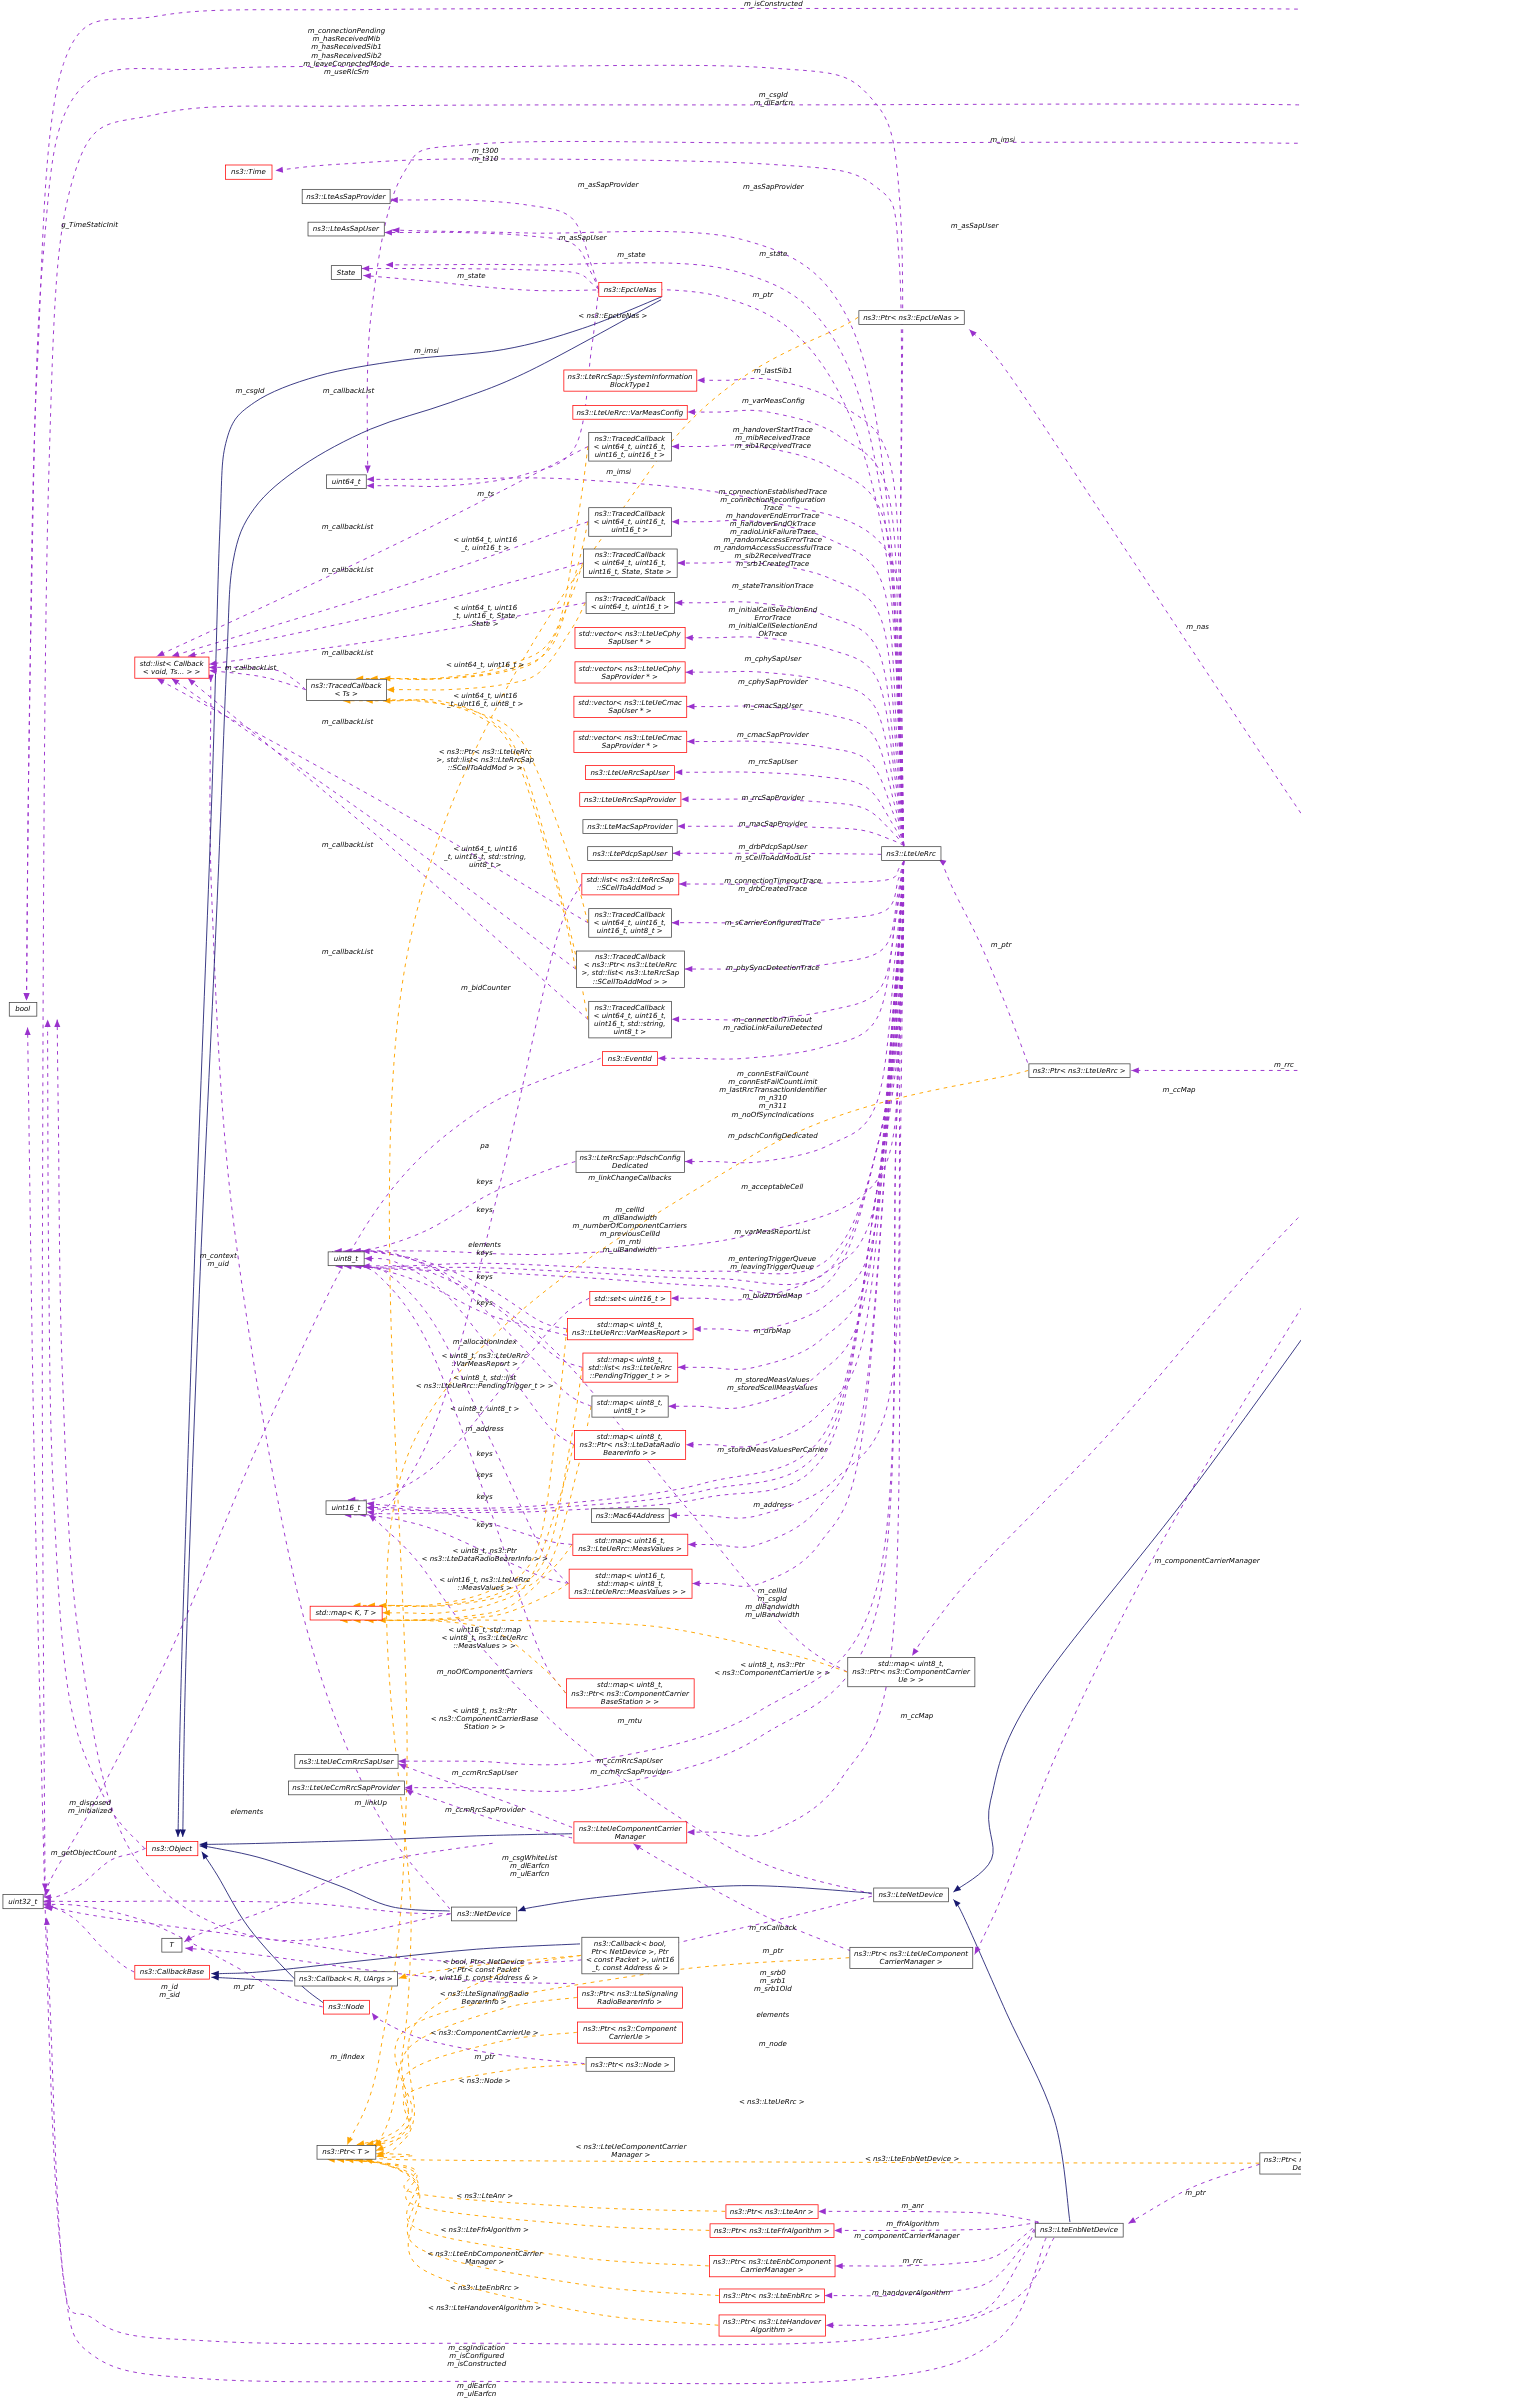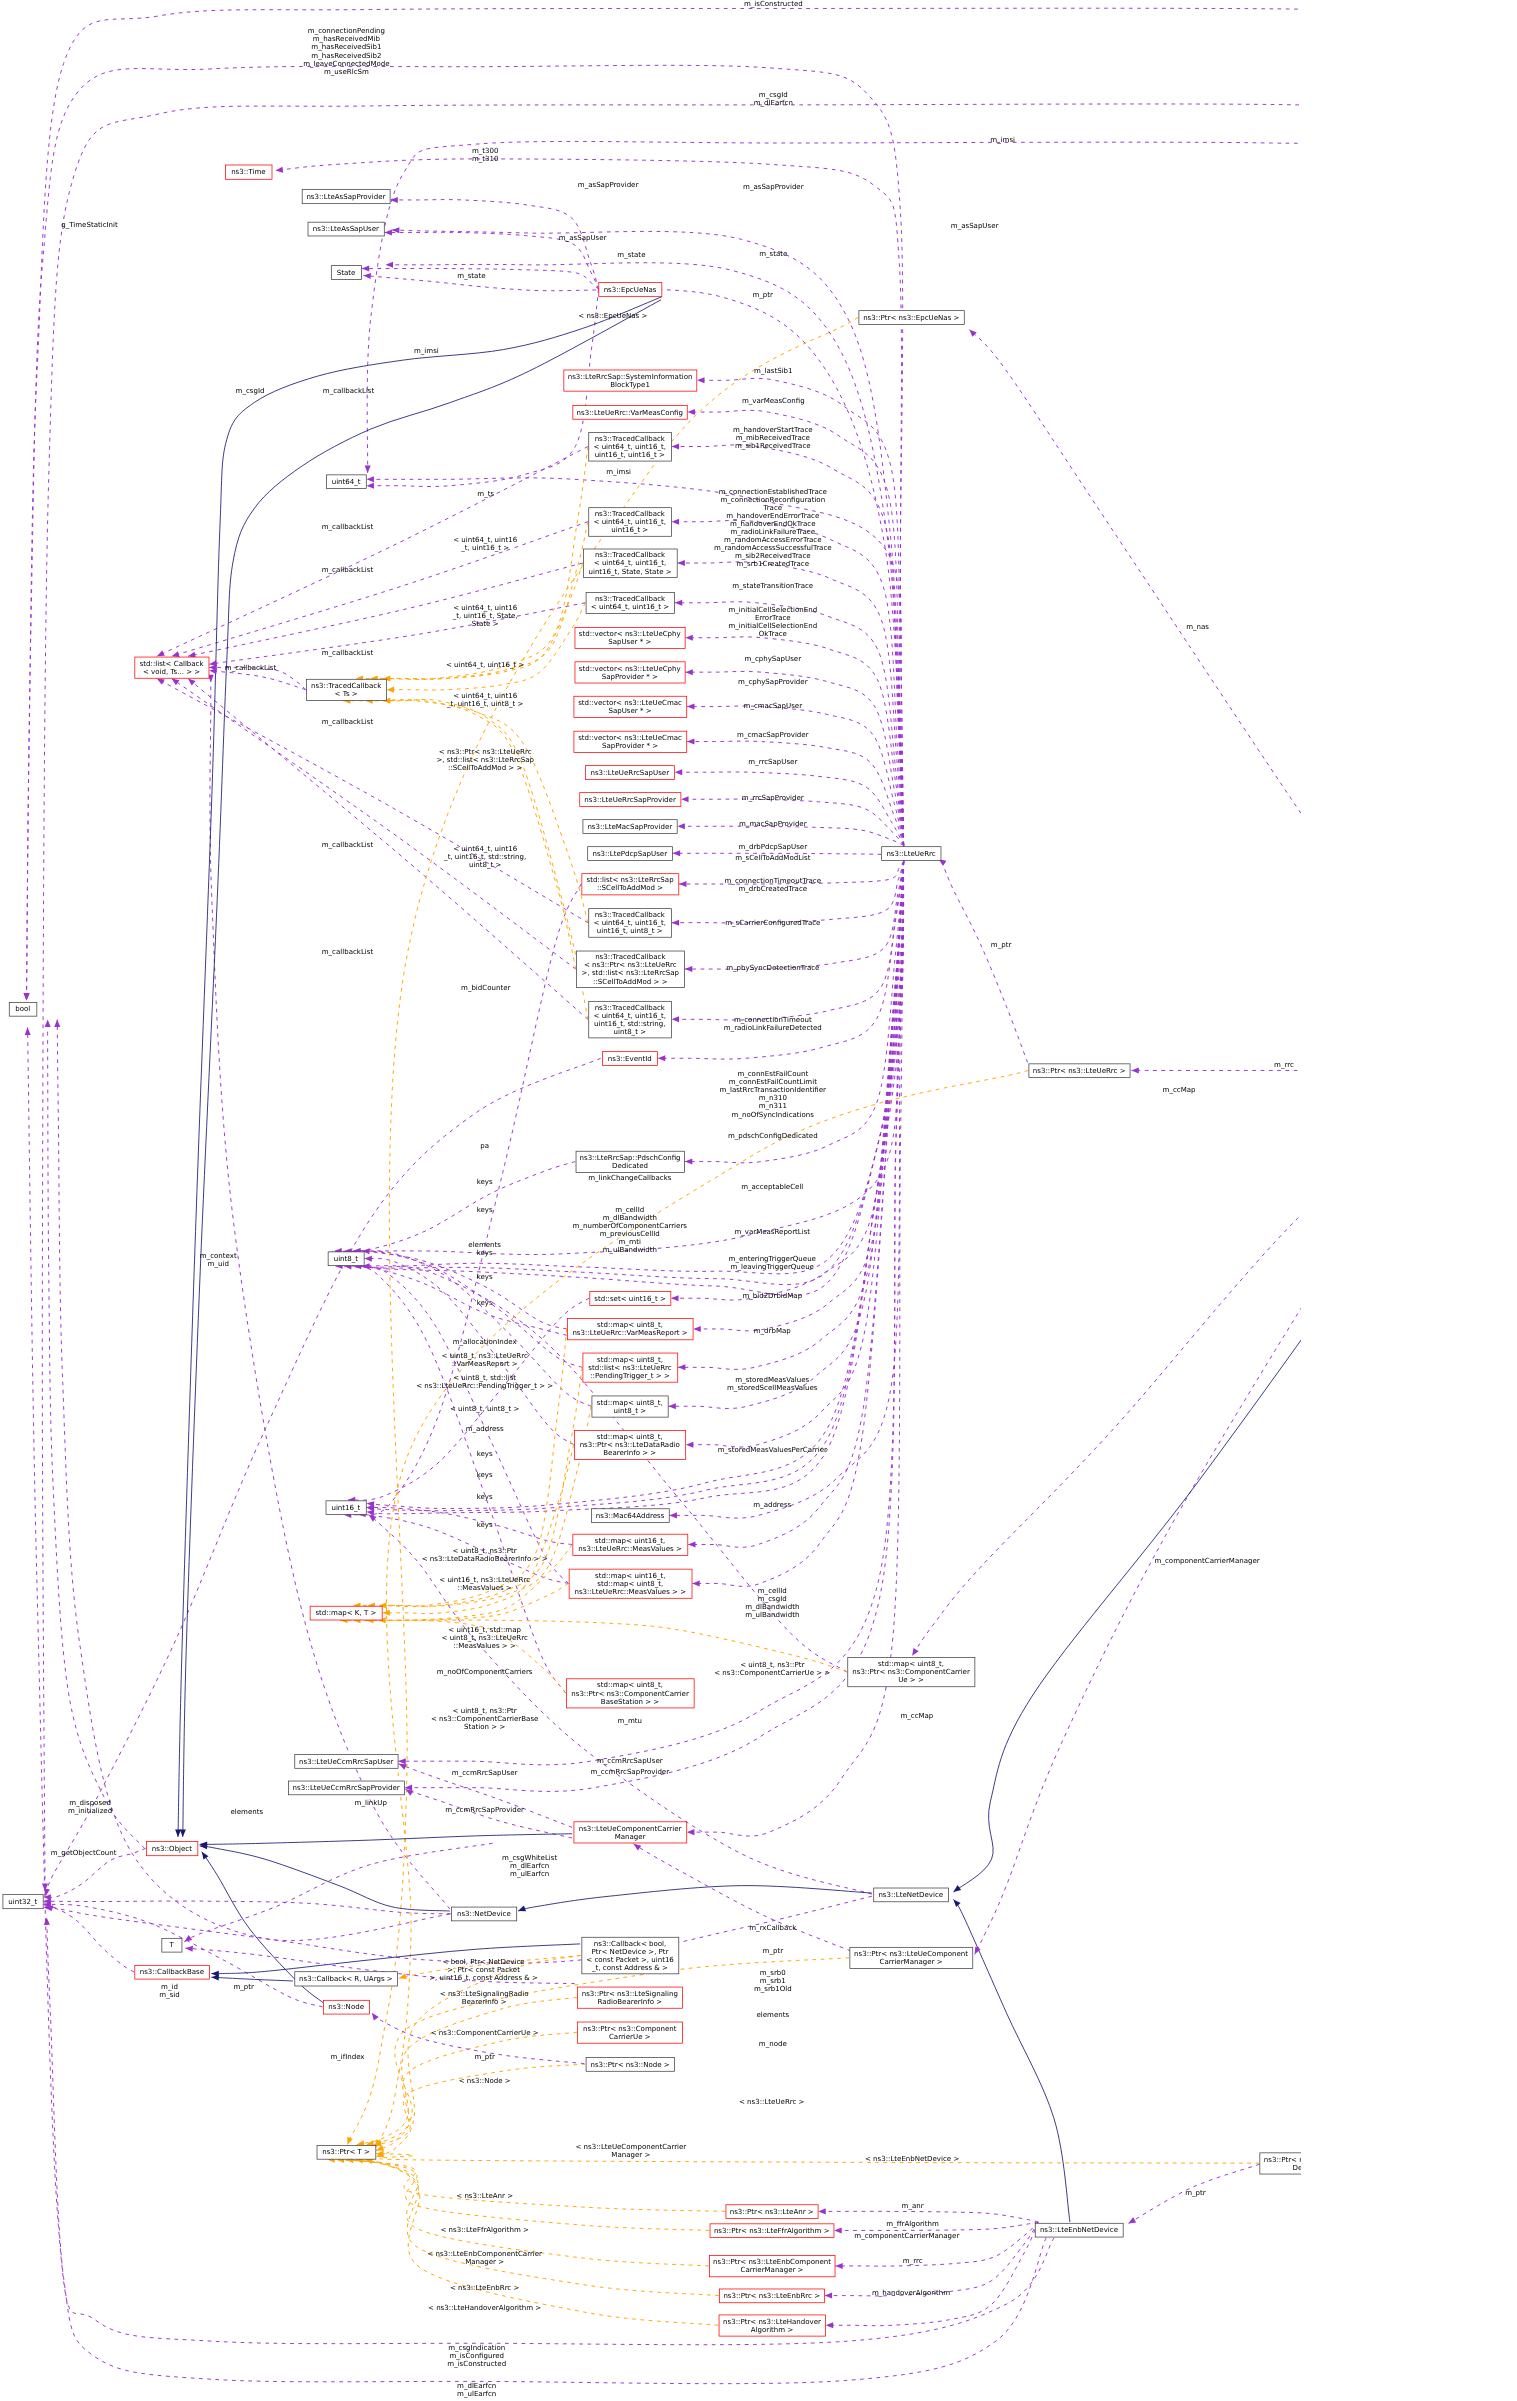--- a/index.html
+++ b/index.html
@@ -1,17 +1,17 @@
 <!DOCTYPE html>
 <html style="font-size:8.5px"><head>
 <meta charset="utf-8">
 <title>ns3::LteUeNetDevice collaboration diagram</title>
 <style>
   html,body{margin:0;padding:0;background:#ffffff;}
-  #page{position:relative;width:1301px;height:2401px;background:#ffffff;overflow:hidden;}
+  #page{position:relative;width:1301px;height:2401px;background:#ffffff;overflow:hidden;font-style:italic;}
   svg#gfx{position:absolute;left:0;top:0;display:block;shape-rendering:geometricPrecision;}
   text{font-family:"DejaVu Sans","Liberation Sans",sans-serif;font-size:13.3px;fill:#000000;}
   .nodebox{fill:#ffffff;stroke-width:1.4px;}
   .nodebox.local{stroke:#ff0000;}
   .nodebox.ext{stroke:#404040;}
   .nodebox.focus{stroke:#404040;fill:#bfbfbf;}
   .ntxt{text-anchor:middle;}
   .lbl{text-anchor:middle;}
   path.edge{fill:none;stroke-width:1.8px;}
   path.edge.u{stroke:#9a32cd;stroke-dasharray:7,8.6;}

